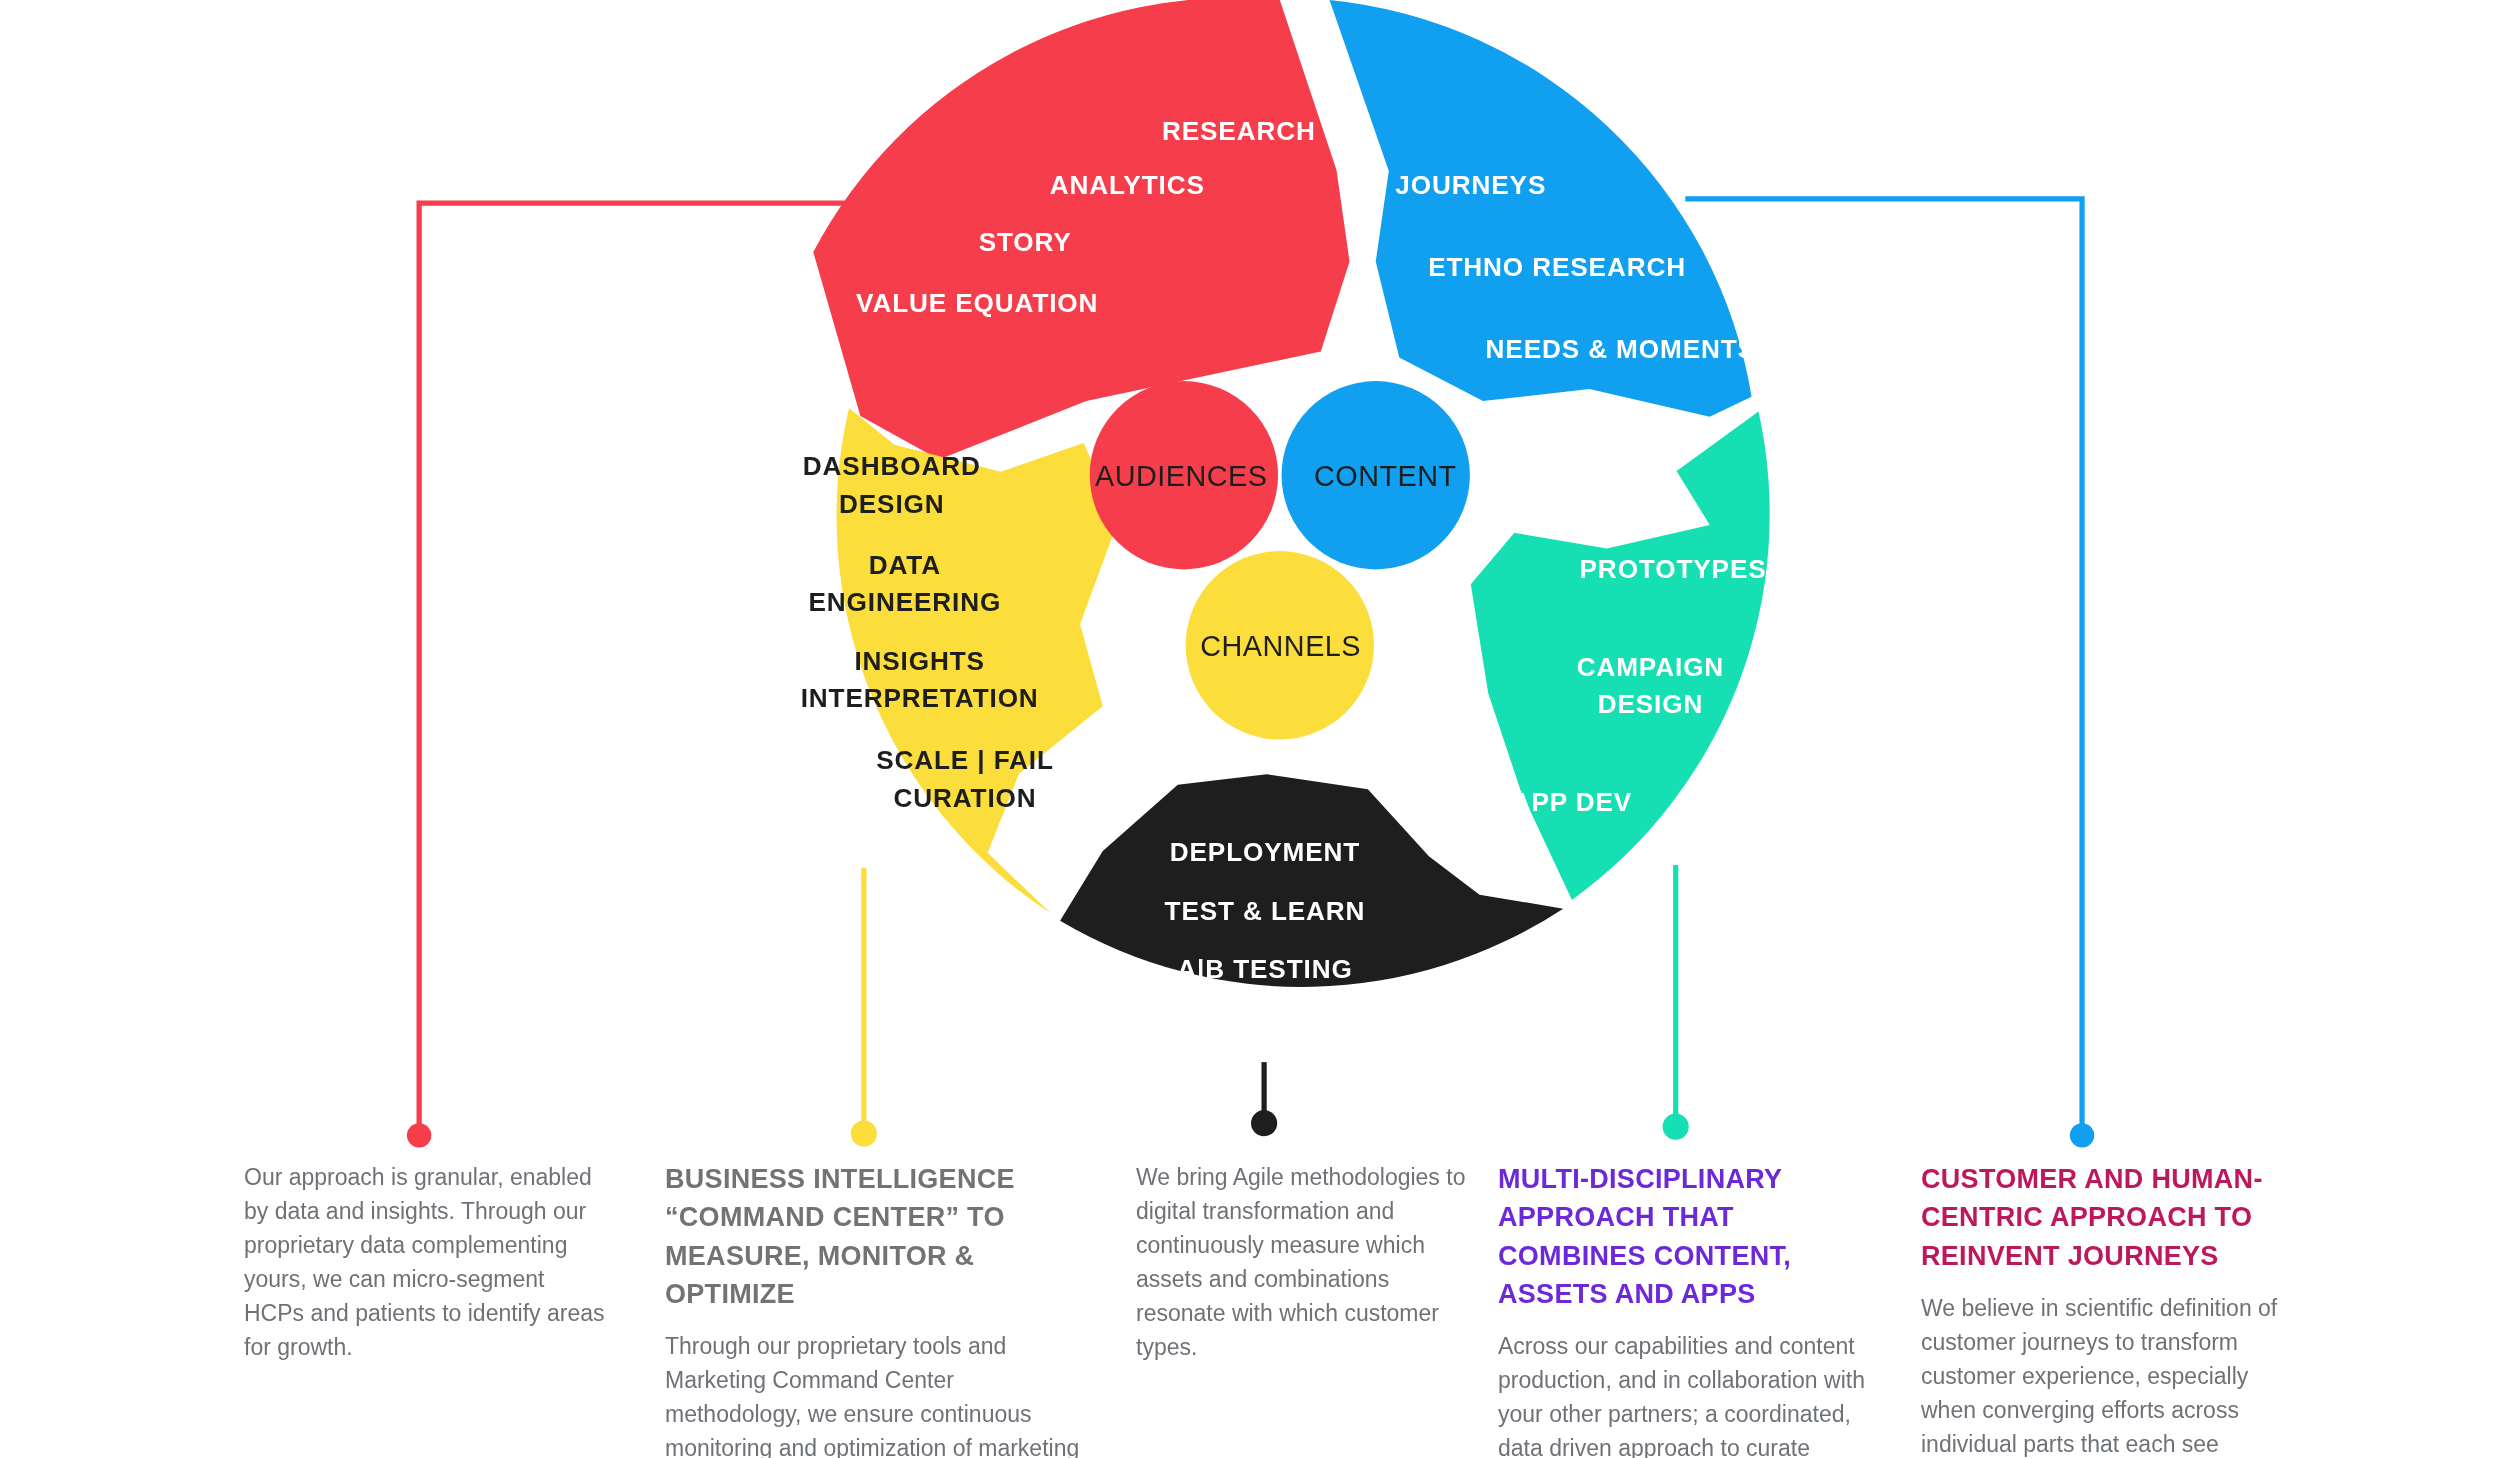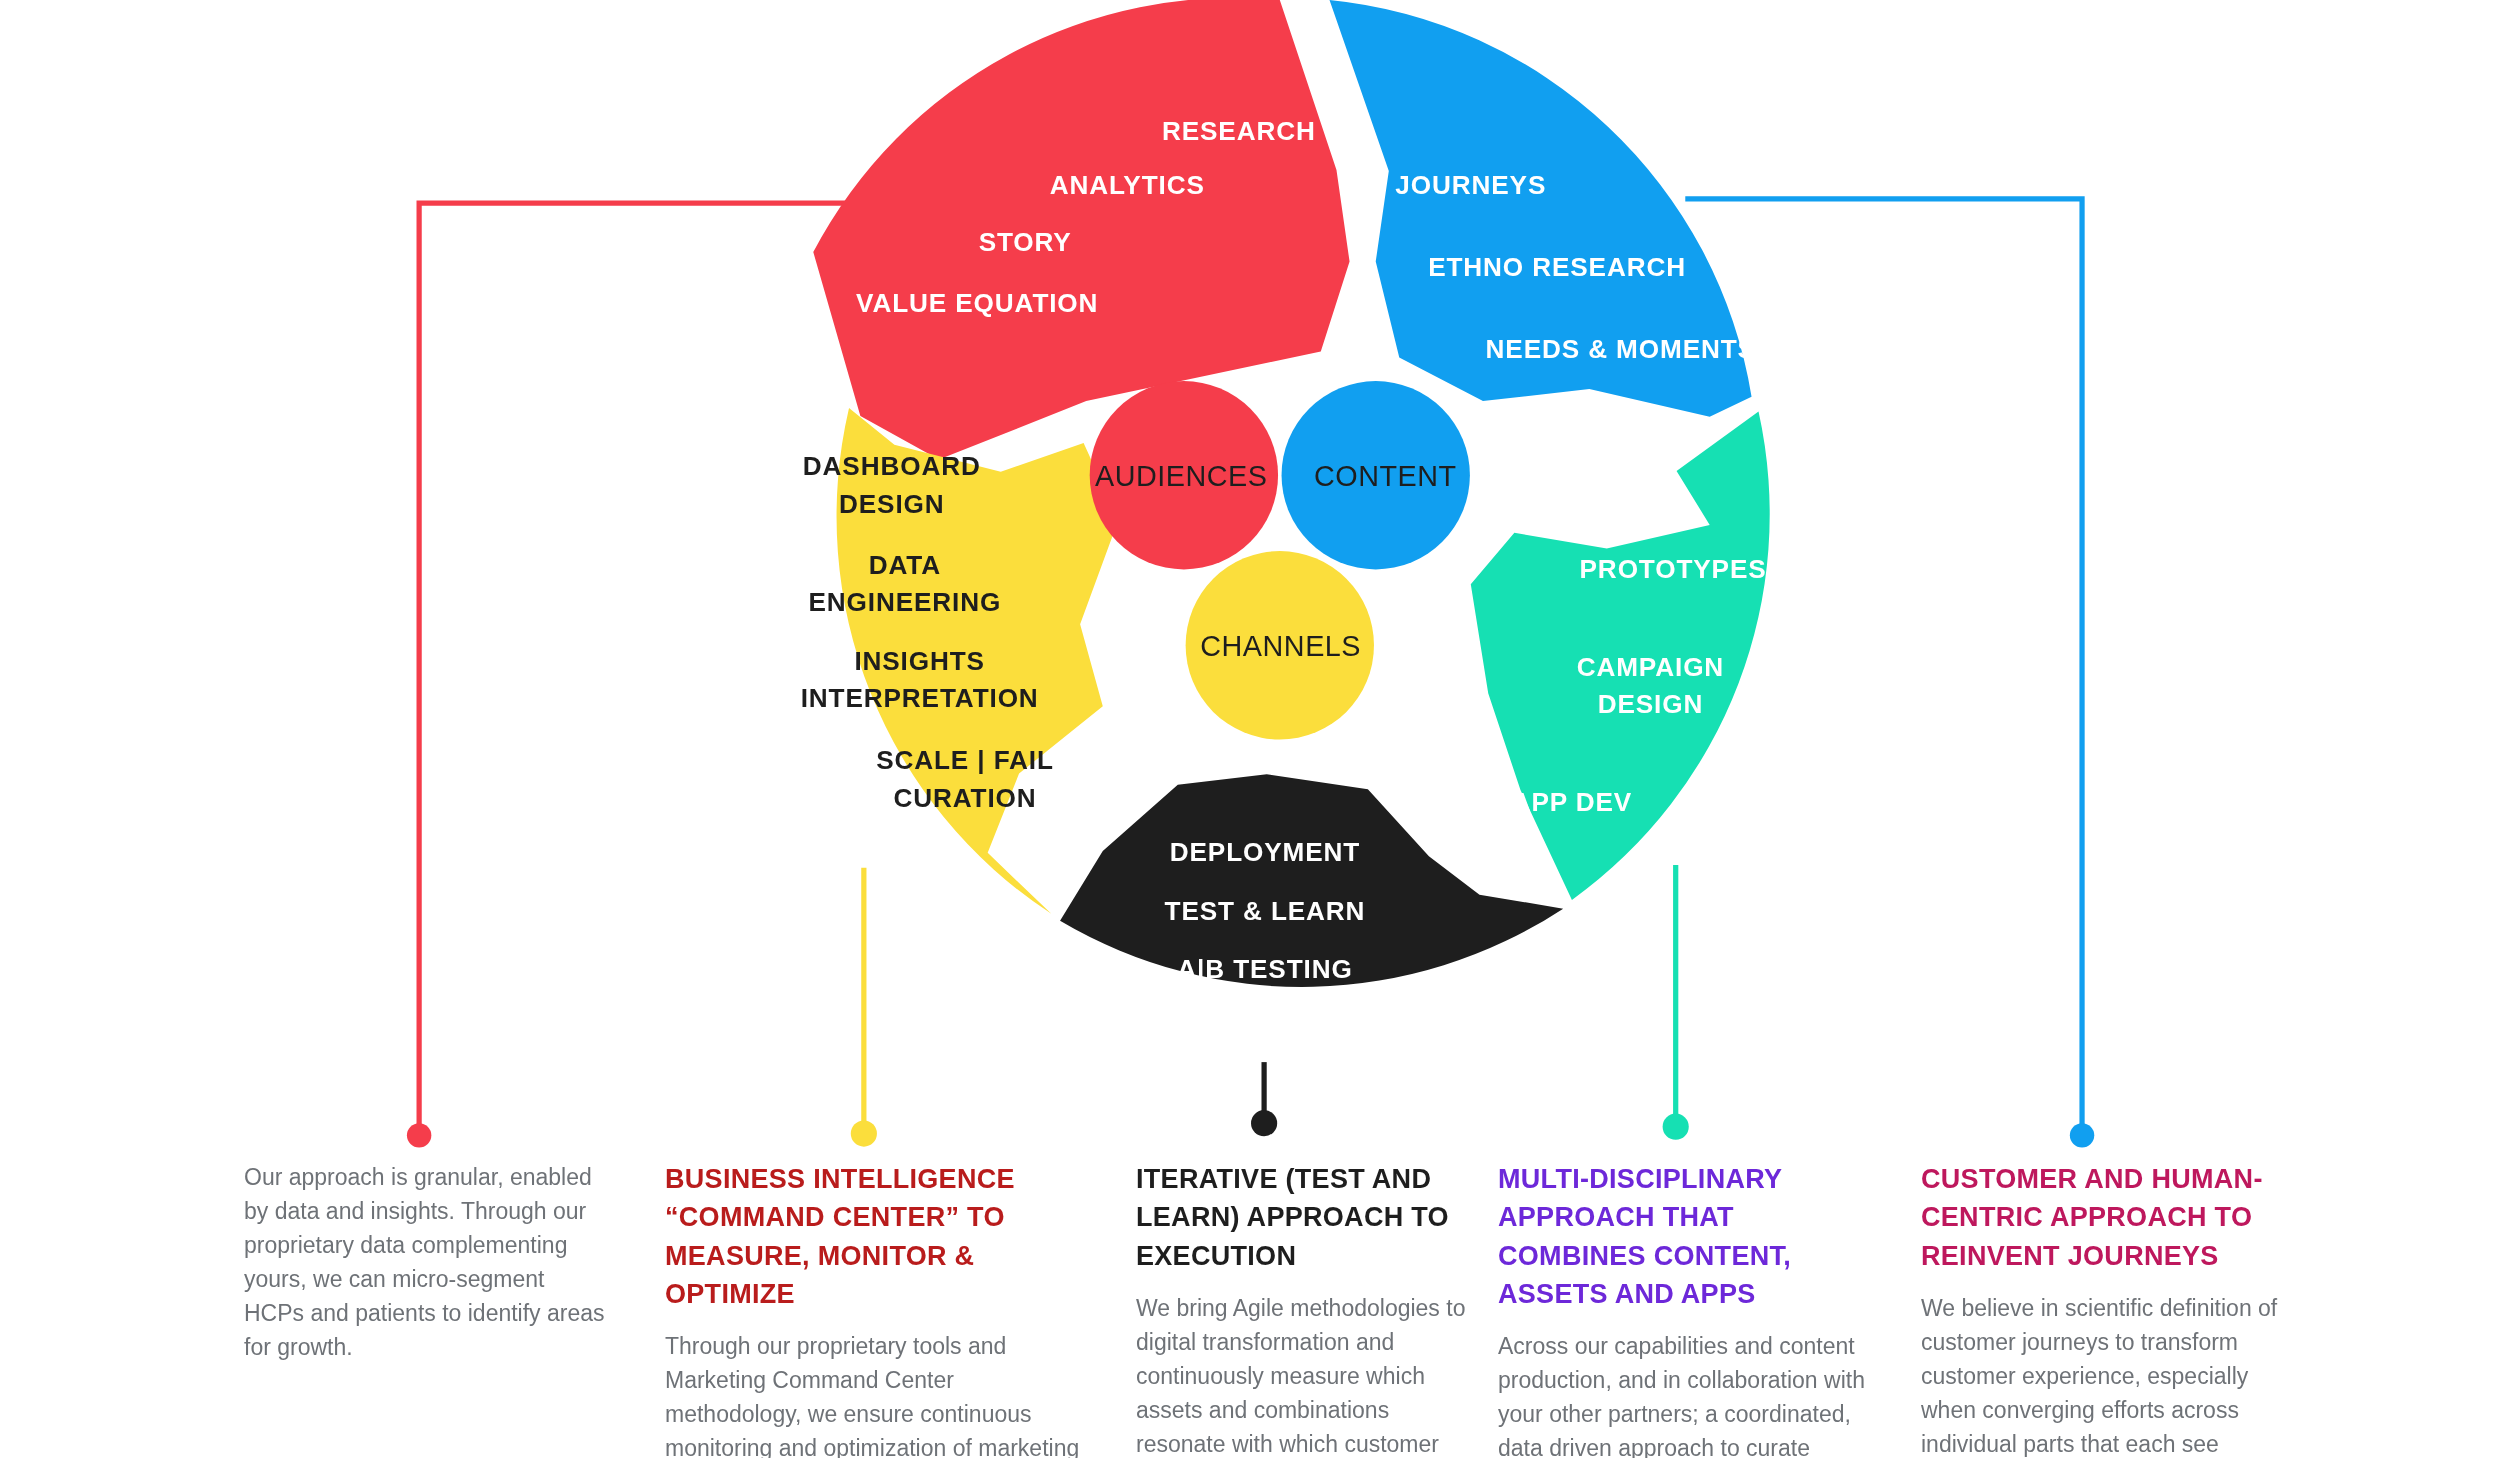--- a/index.html
+++ b/index.html
@@ -202,26 +202,25 @@
     </g>
   </svg>
 
   <div class="captions">
 
     <div class="caption" id="cap-0">
       <p>Our approach is granular, enabled by data and insights. Through our proprietary data complementing yours, we can micro-segment HCPs and patients to identify areas for growth.</p>
     </div>
 
     <div class="caption" id="cap-1">
-      <h3 style="color:#b91c1c">BUSINESS INTELLIGENCE “COMMAND CENTER” TO MEASURE, MONITOR &amp; OPTIMIZE</h3>
+      <h3 style="color:#737373">BUSINESS INTELLIGENCE “COMMAND CENTER” TO MEASURE, MONITOR &amp; OPTIMIZE</h3>
       <p>Through our proprietary tools and Marketing Command Center methodology, we ensure continuous monitoring and optimization of marketing tactics to deliver accelerated impact, while building client capabilities.</p>
     </div>
 
     <div class="caption" id="cap-2">
-      <h3 style="color:#1E1E1E">ITERATIVE (TEST AND LEARN) APPROACH TO EXECUTION</h3>
       <p>We bring Agile methodologies to digital transformation and continuously measure which assets and combinations resonate with which customer types.</p>
     </div>
 
     <div class="caption" id="cap-3">
       <h3 style="color:#6d28d9">MULTI-DISCIPLINARY APPROACH THAT COMBINES CONTENT, ASSETS AND APPS</h3>
       <p>Across our capabilities and content production, and in collaboration with your other partners; a coordinated, data driven approach to curate assets and content.</p>
     </div>
 
     <div class="caption" id="cap-4">
       <h3 style="color:#be185d">CUSTOMER AND HUMAN-CENTRIC APPROACH TO REINVENT JOURNEYS</h3>

